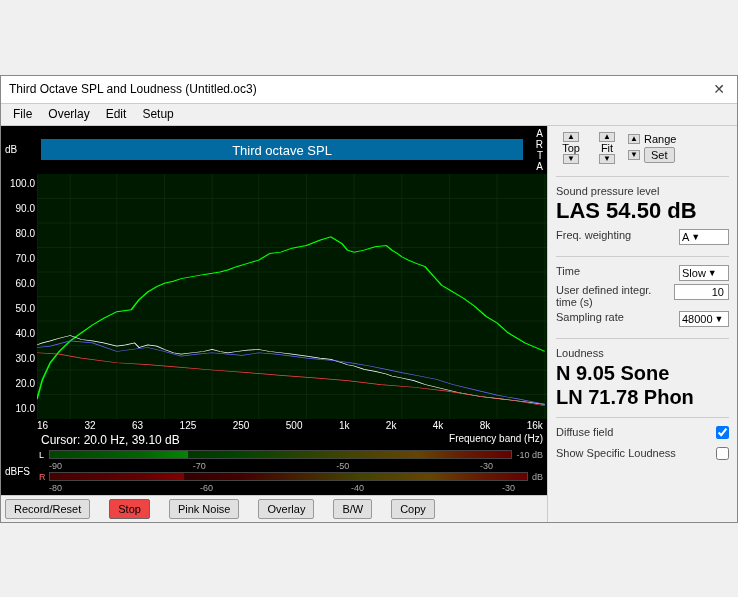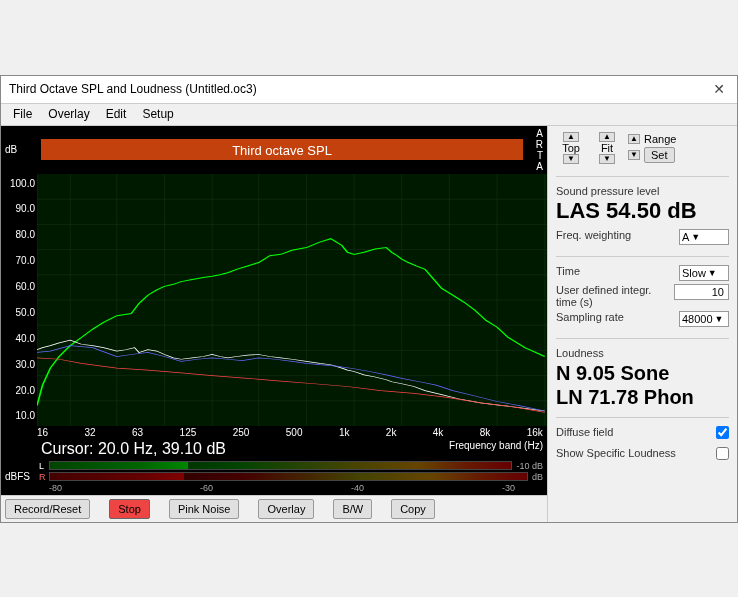--- a/index.html
+++ b/index.html
@@ -61,21 +61,21 @@
     .main-content {
       display: flex;
       flex: 1;
       overflow: hidden;
     }
     .chart-title {
       color: #fff;
       text-align: center;
       font-size: 13px;
       padding: 4px 0 2px 0;
-      background: #c2410c;
+      background: #0369a1;
     }
     .btn {
       padding: 3px 8px;
       background: #e0e0e0;
       border: 1px solid #999;
       cursor: pointer;
       font-size: 11px;
       border-radius: 2px;
     }
     .btn.active { background: #ef4444; border-color: #666; }
@@ -332,37 +332,43 @@
         <span>125</span>
         <span>250</span>
         <span>500</span>
         <span>1k</span>
         <span>2k</span>
         <span>4k</span>
         <span>8k</span>
         <span>16k</span>
       </div>
       <div style="display:flex; background:#000; justify-content:space-between; padding:1px 4px 1px 40px;">
-        <span style="color:#fff;font-size:16px;">Cursor:  20.0 Hz, 39.10 dB</span>
+        <span style="color:#fff;font-size:12px;">Cursor:  20.0 Hz, 39.10 dB</span>
         <span style="color:#fff;font-size:10px;">Frequency band (Hz)</span>
       </div>
 
       <div style="background:#000; padding:2px 4px 2px 4px;">
         <div style="display:flex; align-items:center; gap:4px;">
           <span style="color:#fff;font-size:10px;width:30px;">dBFS</span>
           <div style="flex:1; display:flex; flex-direction:column; gap:1px;">
 
             <div style="display:flex; align-items:center; gap:2px;">
               <span style="color:#fff;font-size:9px;width:8px;">L</span>
               <div style="flex:1; height:9px; background:linear-gradient(to right,#004400 0%,#006600 20%,#00aa00 40%,#aaaa00 65%,#ffaa00 80%,#ff4400 90%,#ff0000 100%); border:1px solid #444; position:relative;">
                 <div style="position:absolute;right:0;top:0;bottom:0;width:70%;background:rgba(0,0,0,0.6);"></div>
               </div>
               <span style="color:#aaa;font-size:9px;margin-left:2px;">-10 dB</span>
             </div>
 
+            <div style="display:flex; padding-left:10px; color:#aaa; font-size:9px; justify-content:space-between; padding-right:50px;">
+              <span>-90</span>
+              <span>-70</span>
+              <span>-50</span>
+              <span>-30</span>
+            </div>
 
             <div style="display:flex; align-items:center; gap:2px;">
               <span style="color:#ff6666;font-size:9px;width:8px;">R</span>
               <div style="flex:1; height:9px; background:linear-gradient(to right,#440000 0%,#660000 20%,#aa0000 40%,#aaaa00 65%,#ffaa00 80%,#ff4400 90%,#ff0000 100%); border:1px solid #444; position:relative;">
                 <div style="position:absolute;right:0;top:0;bottom:0;width:72%;background:rgba(0,0,0,0.6);"></div>
               </div>
               <span style="color:#aaa;font-size:9px;margin-left:2px;">dB</span>
             </div>
 
             <div style="display:flex; padding-left:10px; color:#aaa; font-size:9px; justify-content:space-between; padding-right:28px;">

